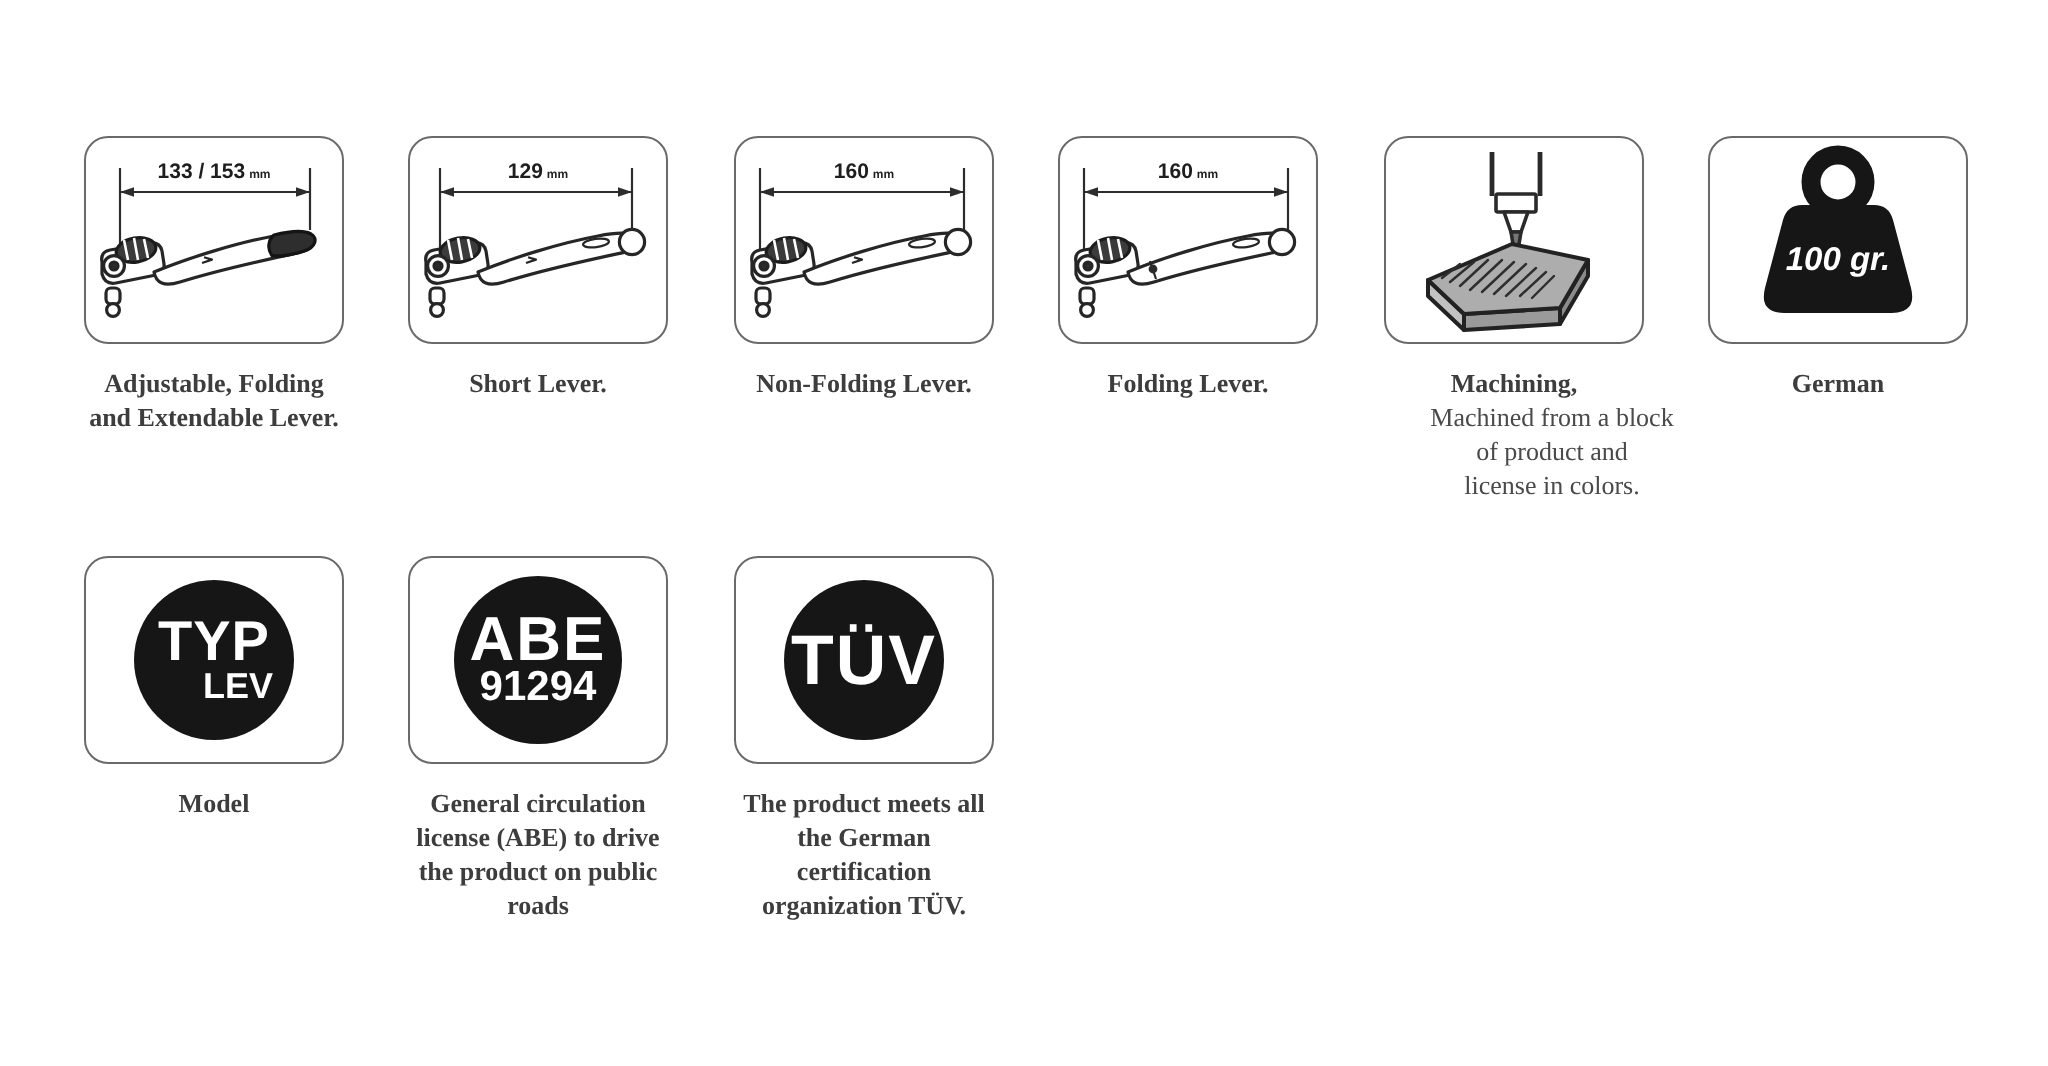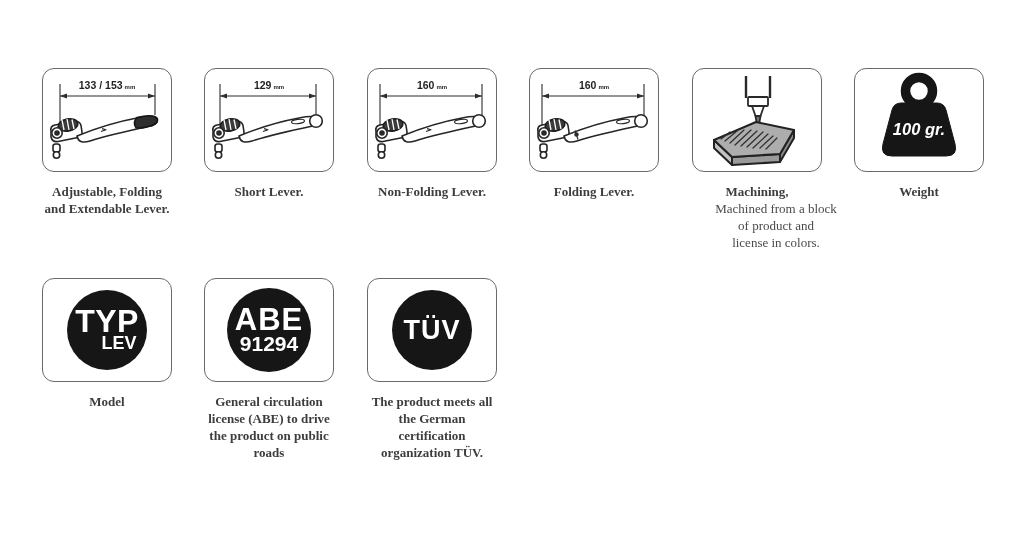--- a/index.html
+++ b/index.html
@@ -27,25 +27,25 @@
     font-size:13px;line-height:17px;font-weight:500;color:#4a4a4a;white-space:nowrap;padding-left:38px;
   }
   .badge{
     border-radius:50%;background:#161616;color:#ffffff;
     display:flex;flex-direction:column;align-items:center;justify-content:center;
   }
   .badge-lg{width:84px;height:84px;}
   .badge-md{width:80px;height:80px;}
   .badge-line1{font-weight:800;letter-spacing:.5px;}
   .badge-line2{font-weight:700;}
-  .typ .badge-line1{font-size:32px;line-height:26px;}
+  .typ .badge-line1{font-size:28px;line-height:26px;}
   .typ .badge-line2{font-size:18px;line-height:18px;padding-left:24px;}
   .abe .badge-line1{font-size:31px;line-height:27px;letter-spacing:1px;}
   .abe .badge-line2{font-size:21px;line-height:21px;}
-  .tuv .badge-line1{font-size:27px;line-height:27px;letter-spacing:1px;text-align:center;}
+  .tuv .badge-line1{font-size:35px;line-height:27px;letter-spacing:1px;text-align:center;}
   svg{display:block;}
   .dim line{stroke:#2c2c2c;stroke-width:1.1;}
   .dim polygon{fill:#2c2c2c;}
   .dim-text{font-family:"Liberation Sans",sans-serif;font-size:10.5px;font-weight:600;fill:#1e1e1e;}
   .dim-unit{font-size:6px;font-weight:600;}
   .wt-text{font-family:"Liberation Sans",sans-serif;font-size:16.5px;font-weight:800;font-style:italic;fill:#ffffff;}
 </style>
 </head>
 <body>
 
@@ -233,21 +233,21 @@
 
   <div class="feature" style="left:834px;top:68px;">
     <div class="card">
       <svg width="126" height="100" viewBox="0 0 126 100">
         <circle cx="63" cy="21" r="13.5" fill="none" stroke="#161616" stroke-width="9.5"></circle>
         <path d="M45,33 L81,33 Q88,33 90,40 L99,74 Q102,86 90,86 L36,86 Q24,86 27,74 L36,40 Q38,33 45,33 Z" fill="#161616" stroke="#161616" stroke-linejoin="round"></path>
         <text class="wt-text" x="63" y="65" text-anchor="middle">100 gr.</text>
       </svg>
     </div>
     <div class="caption">
-      <div class="cap-line">Weight</div>
+      <div class="cap-line">German</div>
     </div>
   </div>
 
   <div class="feature" style="left:22px;top:278px;">
     <div class="card">
       <div class="badge badge-md typ">
         <div class="badge-line1">TYP</div>
         <div class="badge-line2">LEV</div>
       </div>
     </div>

